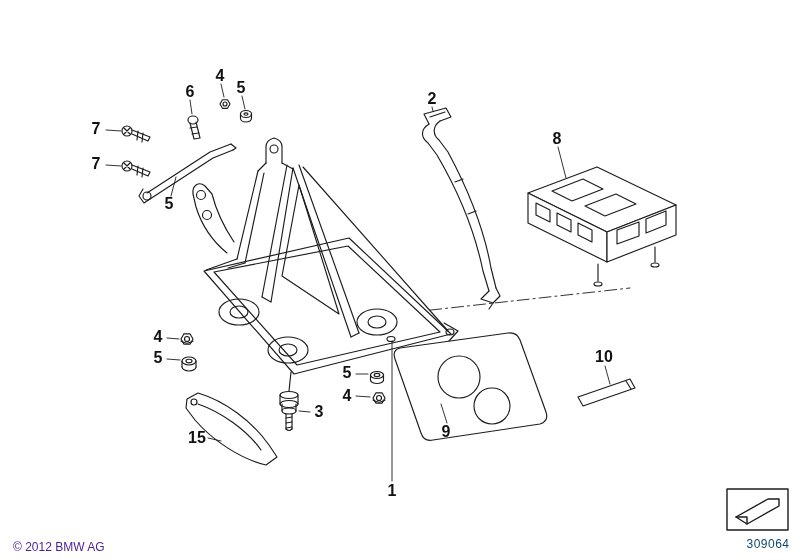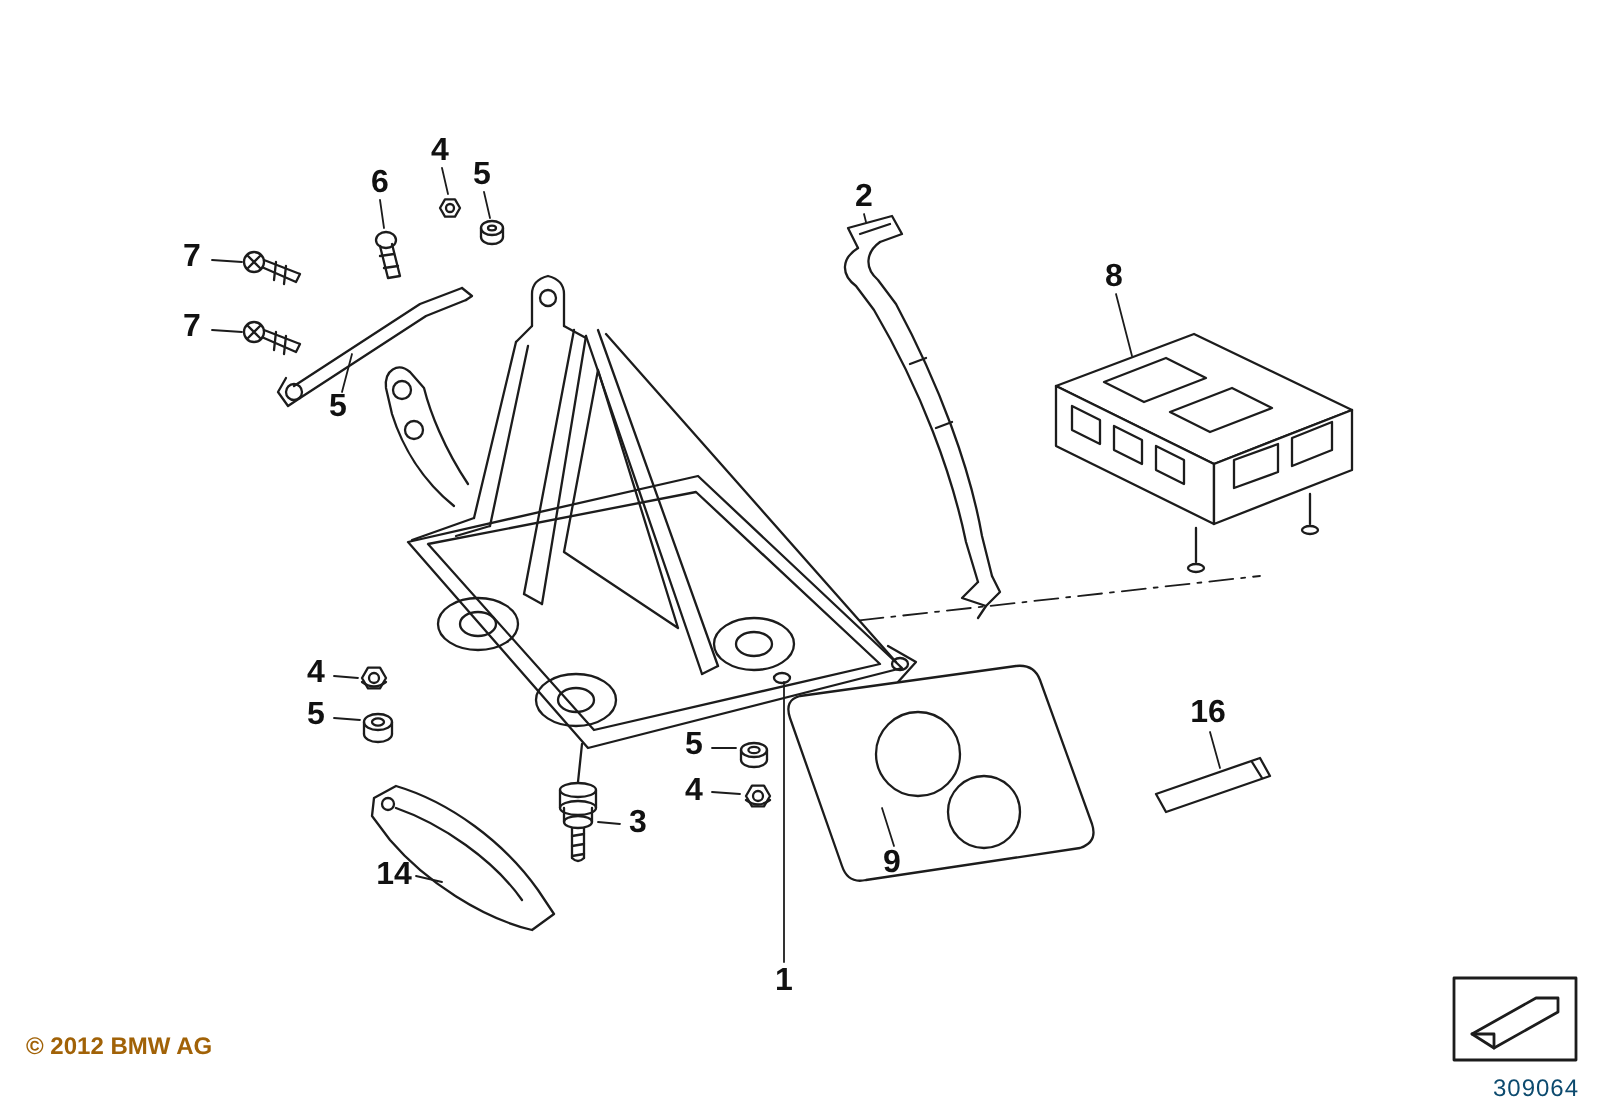--- a/index.html
+++ b/index.html
@@ -11,22 +11,22 @@
   }
   .stage{position:absolute;left:0;top:0;width:800px;height:560px;}
   svg{position:absolute;left:0;top:0;}
   svg *{vector-effect:non-scaling-stroke;}
   .callout{
     position:absolute;transform:translate(-50%,-50%);
     font-weight:bold;font-size:16px;line-height:1;color:#111;
     white-space:nowrap;
   }
   .copyright{
-    position:absolute;left:13px;top:516px;
-    font-size:12px;font-weight:bold;color:#a16207;
+    position:absolute;left:13px;top:540px;
+    font-size:12px;font-weight:normal;color:#4c1d95;
   }
   .drawing-number{
     position:absolute;left:732px;top:537px;width:72px;text-align:center;
     font-size:12px;color:#0c4a6e;letter-spacing:0.5px;
   }
 </style>
 </head>
 <body>
 
 <div class="stage">
@@ -222,23 +222,23 @@
   <span class="callout" style="left:96px;top:164px">7</span>
   <span class="callout" style="left:169px;top:204px">5</span>
   <span class="callout" style="left:190px;top:92px">6</span>
   <span class="callout" style="left:220px;top:76px">4</span>
   <span class="callout" style="left:241px;top:88px">5</span>
   <span class="callout" style="left:432px;top:99px">2</span>
   <span class="callout" style="left:557px;top:139px">8</span>
   <span class="callout" style="left:158px;top:337px">4</span>
   <span class="callout" style="left:158px;top:358px">5</span>
   <span class="callout" style="left:319px;top:412px">3</span>
-  <span class="callout" style="left:197px;top:438px">14</span>
+  <span class="callout" style="left:197px;top:438px">15</span>
   <span class="callout" style="left:347px;top:373px">5</span>
   <span class="callout" style="left:347px;top:396px">4</span>
   <span class="callout" style="left:446px;top:432px">9</span>
   <span class="callout" style="left:392px;top:491px">1</span>
-  <span class="callout" style="left:604px;top:357px">16</span>
+  <span class="callout" style="left:604px;top:357px">10</span>
 
   <div class="copyright">© 2012 BMW AG</div>
   <div class="drawing-number">309064</div>
 
 </div>
 
 </body></html>

